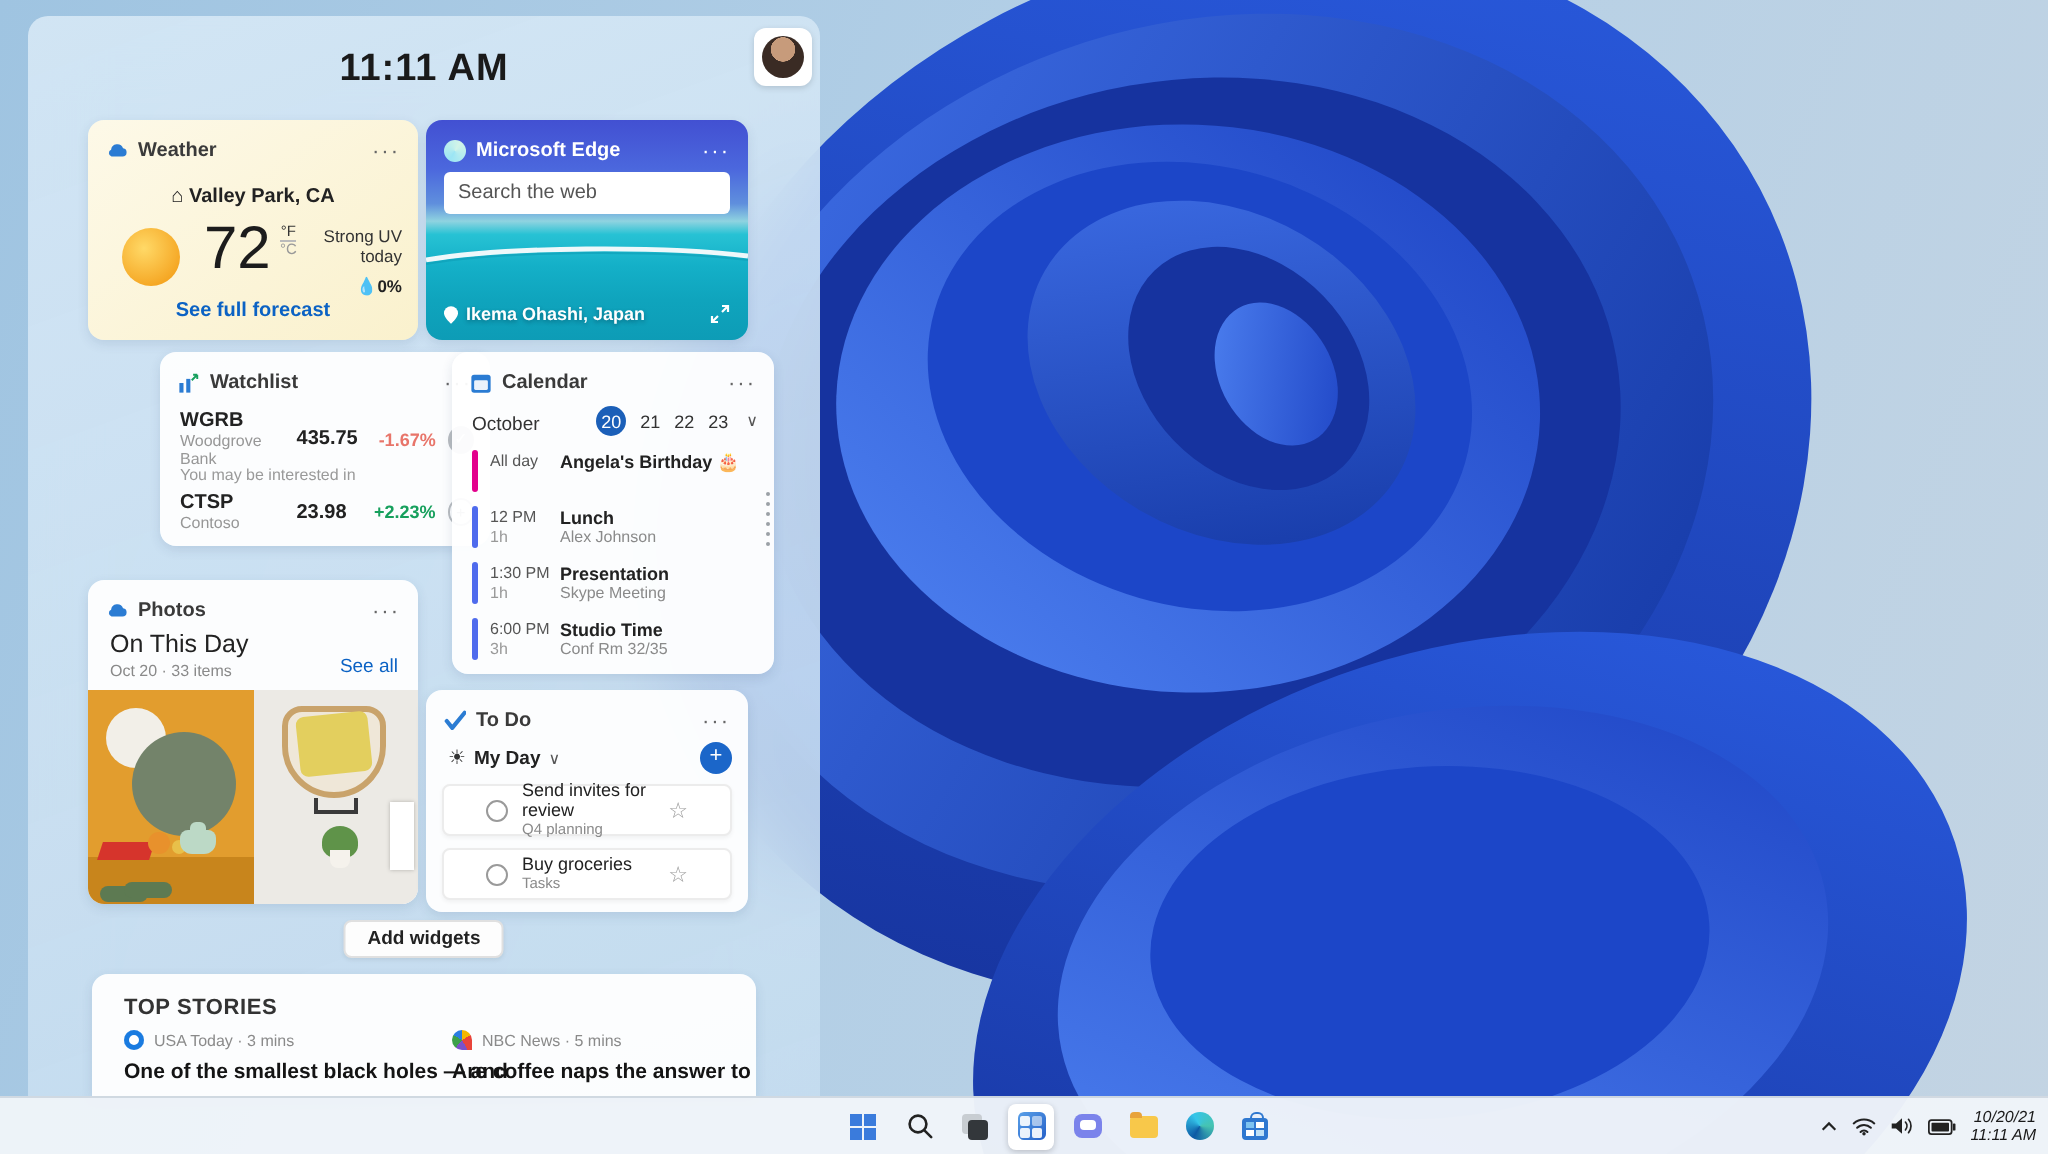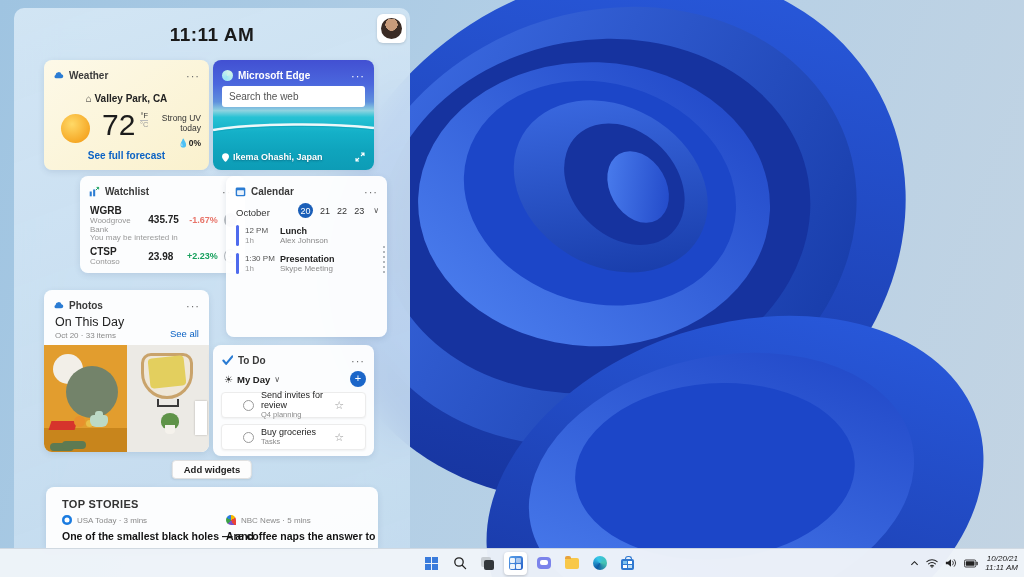--- a/index.html
+++ b/index.html
@@ -317,33 +317,48 @@
       <div class="cal-dates">
         <span class="cal-date sel">20</span>
         <span class="cal-date">21</span>
         <span class="cal-date">22</span>
         <span class="cal-date">23</span>
         <span class="cal-chev">∨</span>
       </div>
     </div>
     <div class="cal-events">
       <div class="cal-ev">
+        <div class="cal-bar" style="background:#e3008c"></div>
+        <div class="cal-time"><span>All day</span></div>
+        <div class="cal-txt">
+            <div class="t"><span>Angela's Birthday</span> <span>🎂</span></div>
+          </div>
+      </div>
+      <div class="cal-ev">
         <div class="cal-bar" style="background:#4f6bed"></div>
         <div class="cal-time"><span>12 PM</span><br><span class="dur">1h</span></div>
         <div class="cal-txt">
             <div class="t">Lunch</div>
             <div class="s">Alex  Johnson</div>
           </div>
       </div>
       <div class="cal-ev">
         <div class="cal-bar" style="background:#4f6bed"></div>
         <div class="cal-time"><span>1:30 PM</span><br><span class="dur">1h</span></div>
         <div class="cal-txt">
             <div class="t">Presentation</div>
             <div class="s">Skype Meeting</div>
+          </div>
+      </div>
+      <div class="cal-ev">
+        <div class="cal-bar" style="background:#4f6bed"></div>
+        <div class="cal-time"><span>6:00 PM</span><br><span class="dur">3h</span></div>
+        <div class="cal-txt">
+            <div class="t">Studio Time</div>
+            <div class="s">Conf Rm 32/35</div>
           </div>
       </div>
     </div>
     <div class="cal-scroll">
         <i></i>
         <i></i>
         <i></i>
         <i></i>
         <i></i>
         <i></i>

